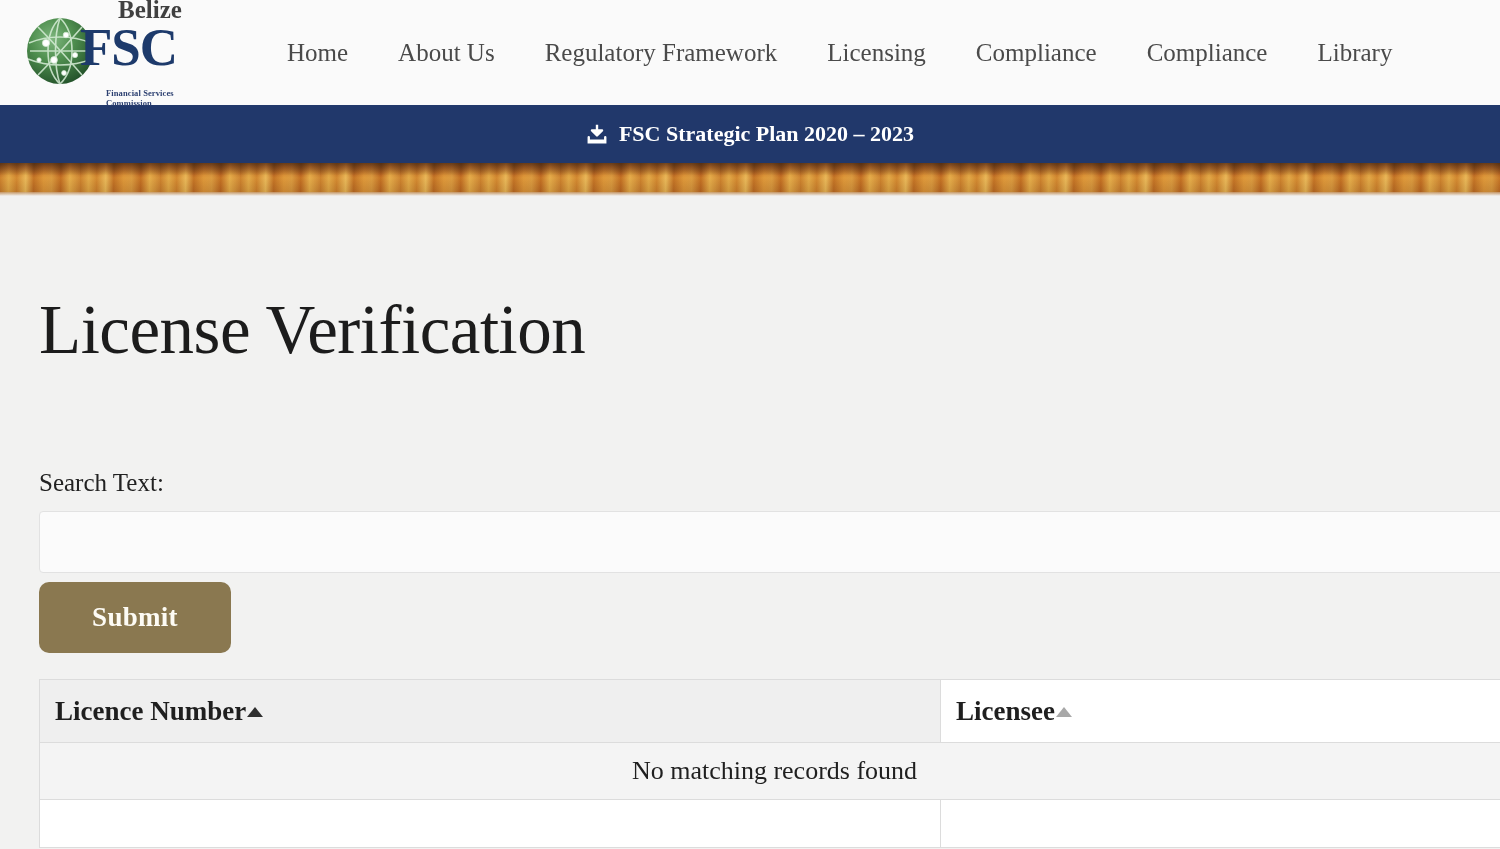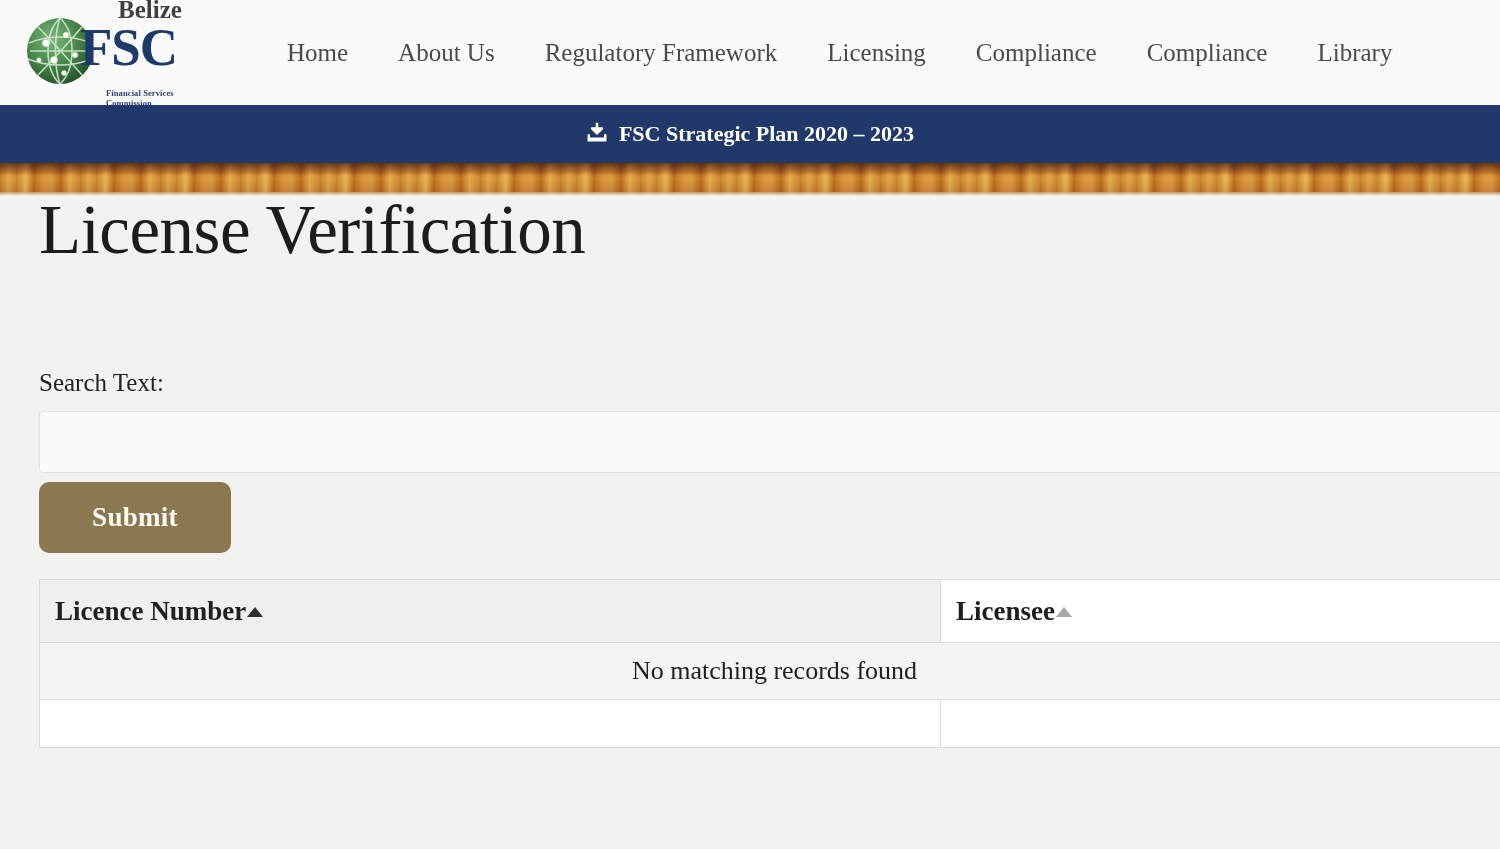--- a/index.html
+++ b/index.html
@@ -102,21 +102,21 @@
   .announce {
     height: 58px;
     background: #21386b;
     display: flex;
     align-items: center;
     justify-content: center;
   }
 
   .announce-link {
     display: flex;
-    align-items: flex-start;
+    align-items: center;
     gap: 11px;
     color: #ffffff;
     font-family: "Liberation Serif", "DejaVu Serif", serif;
     font-weight: bold;
     font-size: 22px;
     cursor: pointer;
     white-space: nowrap;
   }
 
   .dl-icon { display: block; }
@@ -146,20 +146,21 @@
     background: #f2f2f1;
     height: 653px;
   }
 
   .page-title {
     font-family: "Liberation Serif", "DejaVu Serif", serif;
     font-size: 69px;
     font-weight: normal;
     color: #1c1c1c;
     line-height: 1;
+    padding-top: 100px;
     letter-spacing: -0.5px;
   }
 
   .field-label {
     font-family: "Liberation Serif", "DejaVu Serif", serif;
     font-size: 25px;
     color: #222222;
     margin-top: 105px;
     line-height: 1;
   }

